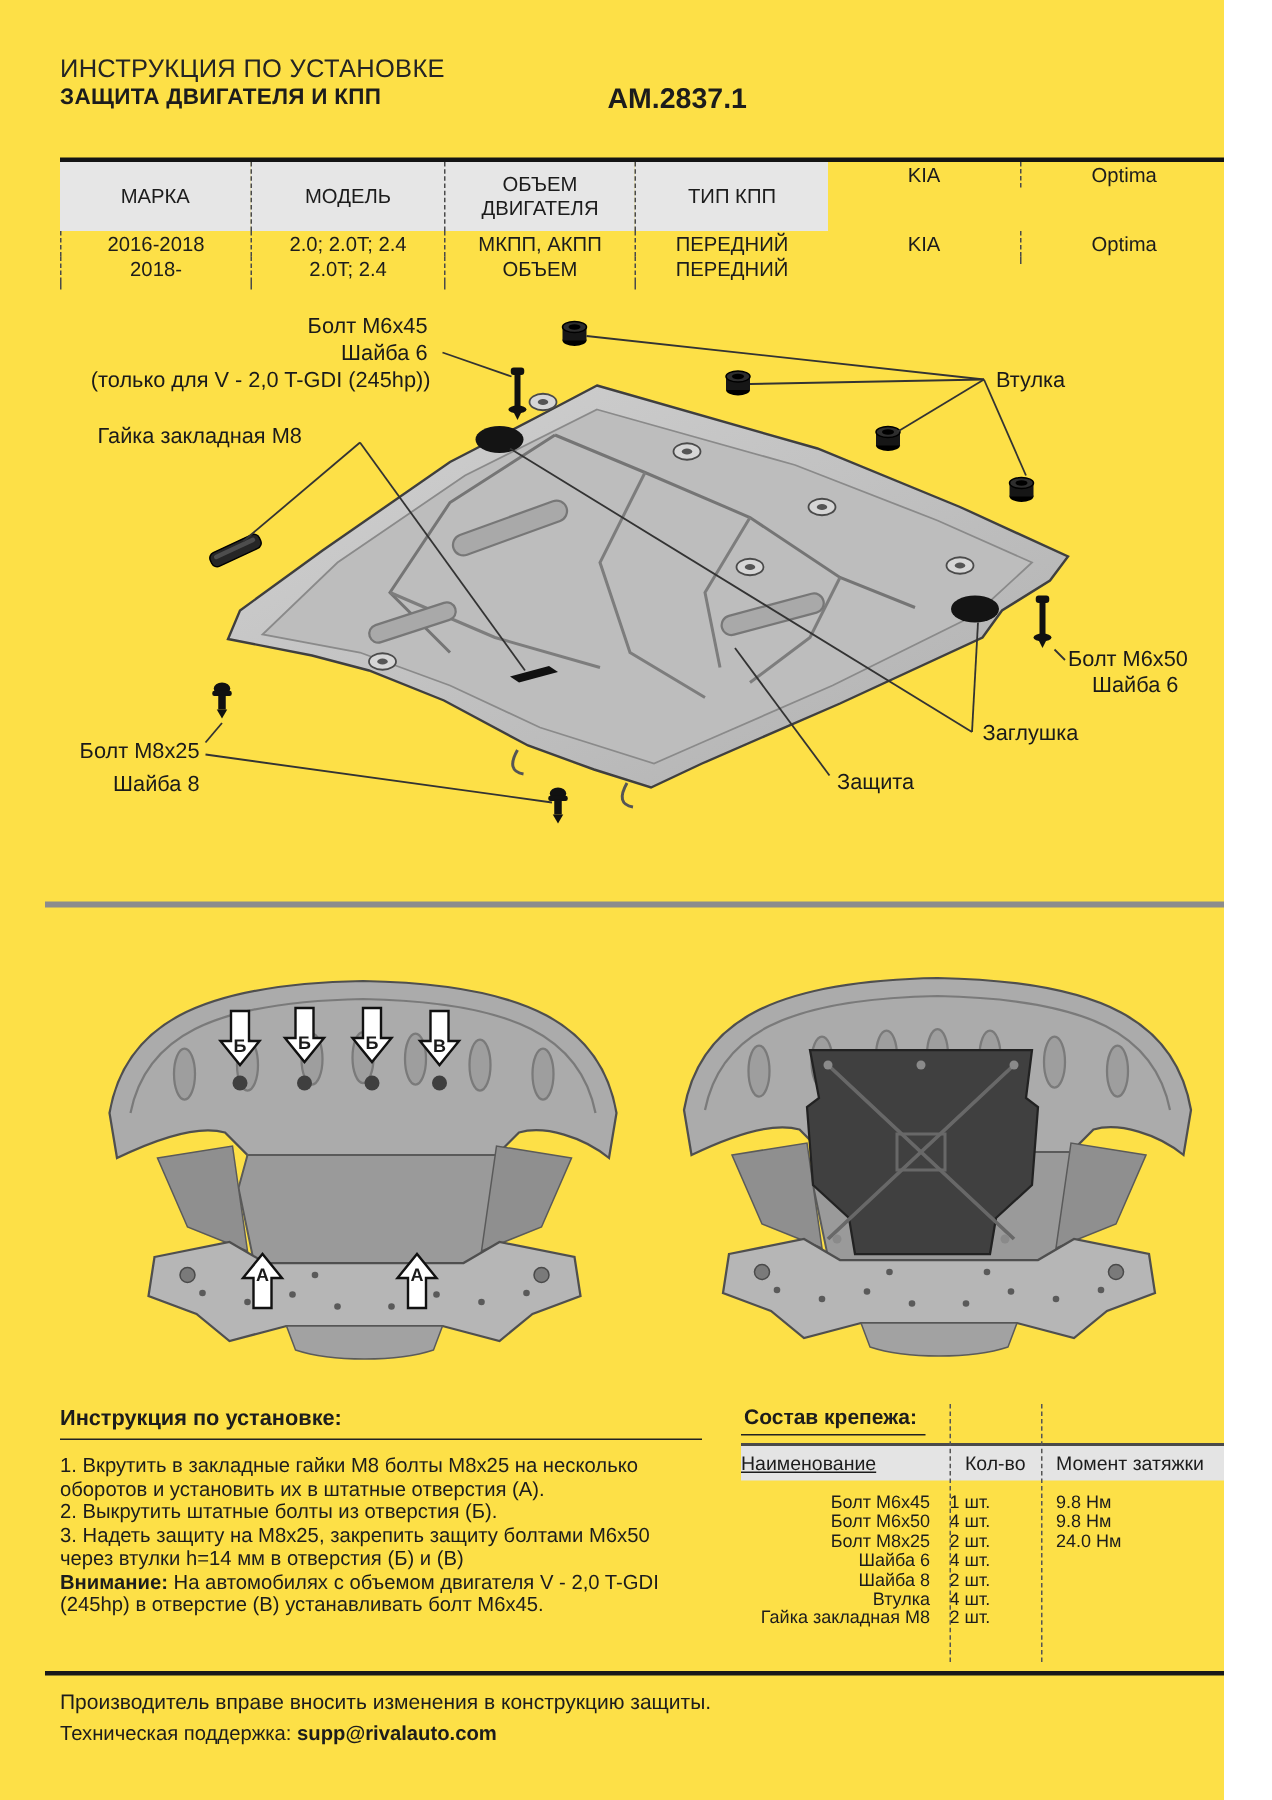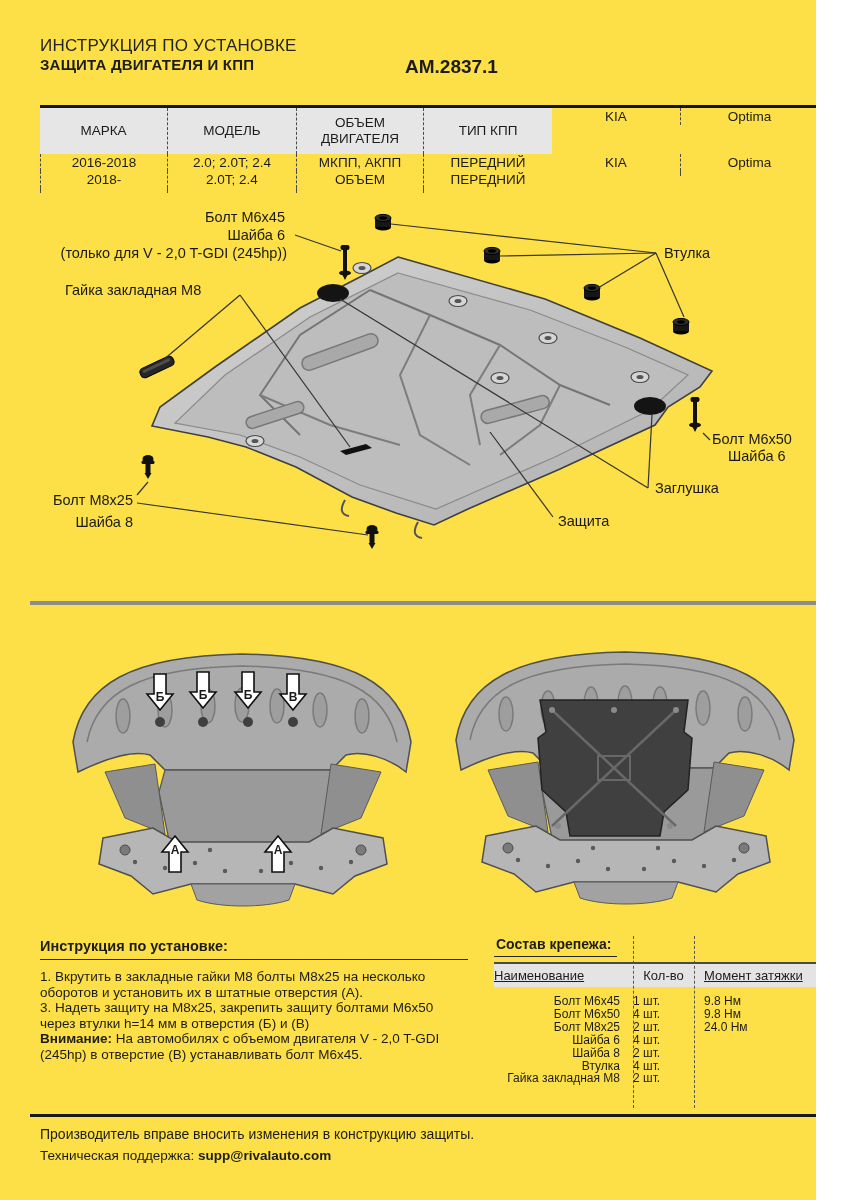--- a/index.html
+++ b/index.html
@@ -31,21 +31,21 @@
   .bold{font-weight:bold;}
 
   
   .fast{left:494px;top:936px;width:324px;height:172px;}
   .fast-title{position:absolute;left:0;top:0;font-size:14px;font-weight:bold;
               border-bottom:1.5px solid #222;padding:0 6px 4px 2px;}
   .fast-head{position:absolute;left:0;top:26px;right:0;height:23px;border-top:2px solid #4a4a4a;
              background:#e4e4e4;display:flex;align-items:center;font-size:13px;}
   .fast-head .c1{width:139px;text-decoration:underline;}
   .fast-head .c2{width:61px;text-align:center;}
-  .fast-head .c3{flex:1;padding-left:10px;text-decoration:underline;}
+  .fast-head .c3{flex:1;padding-left:10px;}
   .fast-rows{position:absolute;left:0;top:59px;right:0;font-size:12px;line-height:12.9px;}
   .frow{display:flex;}
   .frow .c1{width:139px;text-align:right;padding-right:13px;box-sizing:border-box;}
   .frow .c2{width:61px;text-align:left;}
   .frow .c3{flex:1;padding-left:10px;}
   .vsep{position:absolute;top:0;height:172px;border-left:1.5px dashed #555;}
   .v1{left:139px;} .v2{left:200px;}
 
   
   .foot-line{left:30px;top:1114px;width:790px;height:3px;background:#191919;}
@@ -276,20 +276,21 @@
           <circle cx="222" cy="186" r="3" fill="#8a8a8a"></circle>
         <circle cx="166" cy="70" r="3" fill="#8a8a8a"></circle>
       </g>
     </g>
   </svg>
 
   <div class="abs instr">
     <div class="instr-title">Инструкция по установке:</div>
     <div class="instr-body">
       <div>1. Вкрутить в закладные гайки М8 болты М8х25 на несколько оборотов и установить их в штатные отверстия (А).</div>
+      <div>2. Выкрутить штатные болты из отверстия (Б).</div>
       <div>3. Надеть защиту на М8х25, закрепить защиту болтами М6х50 через втулки h=14 мм в отверстия (Б) и (В)</div>
       <div><span class="bold">Внимание:</span><span> На автомобилях с объемом двигателя V - 2,0 T-GDI (245hp) в отверстие (В) устанавливать болт М6х45.</span></div>
     </div>
   </div>
 
   <div class="abs fast">
     <div class="fast-title">Состав крепежа:</div>
     <div class="fast-head">
       <div class="c1">Наименование</div>
       <div class="c2">Кол-во</div>

